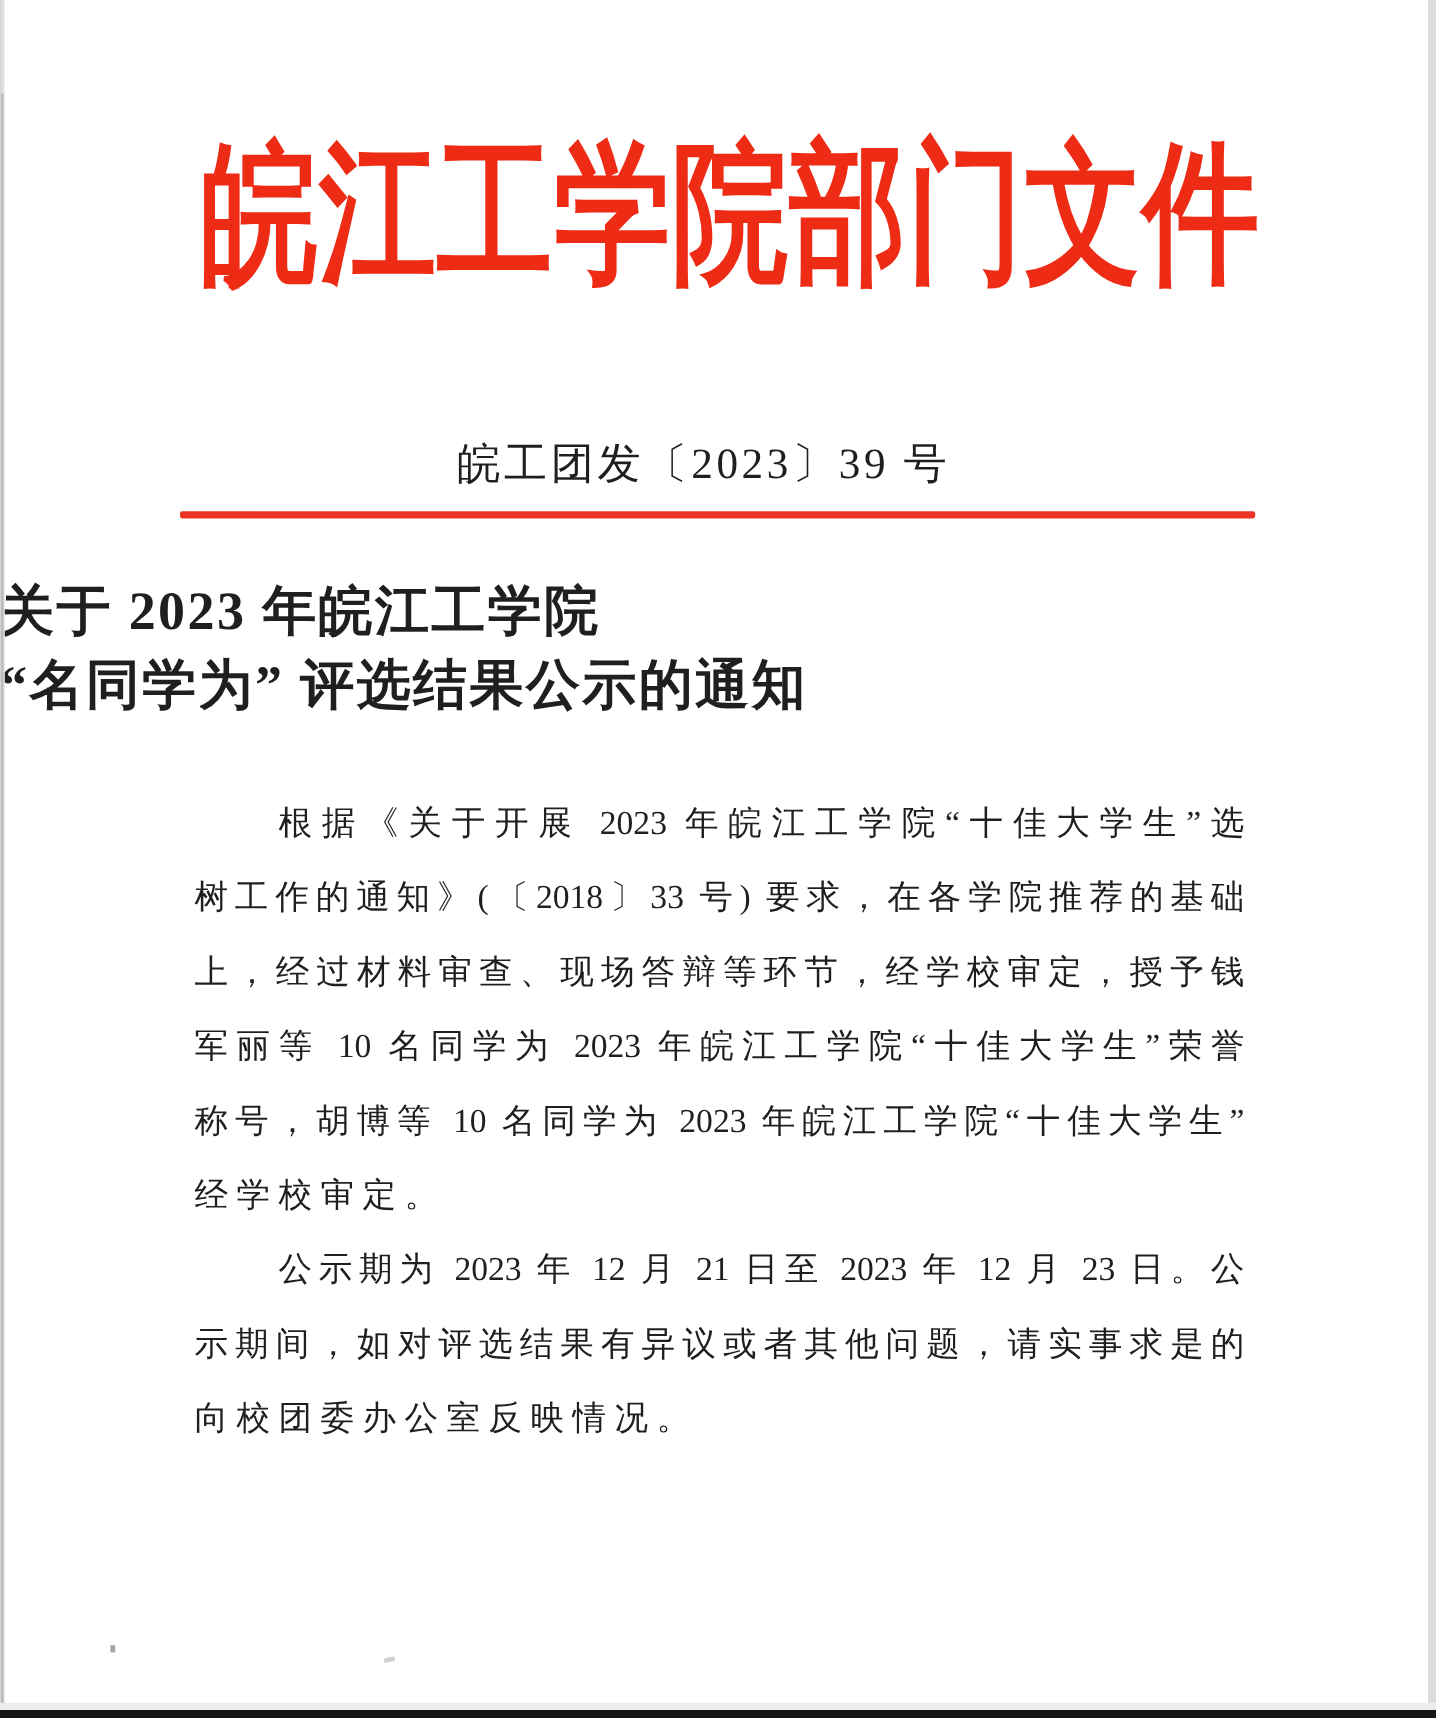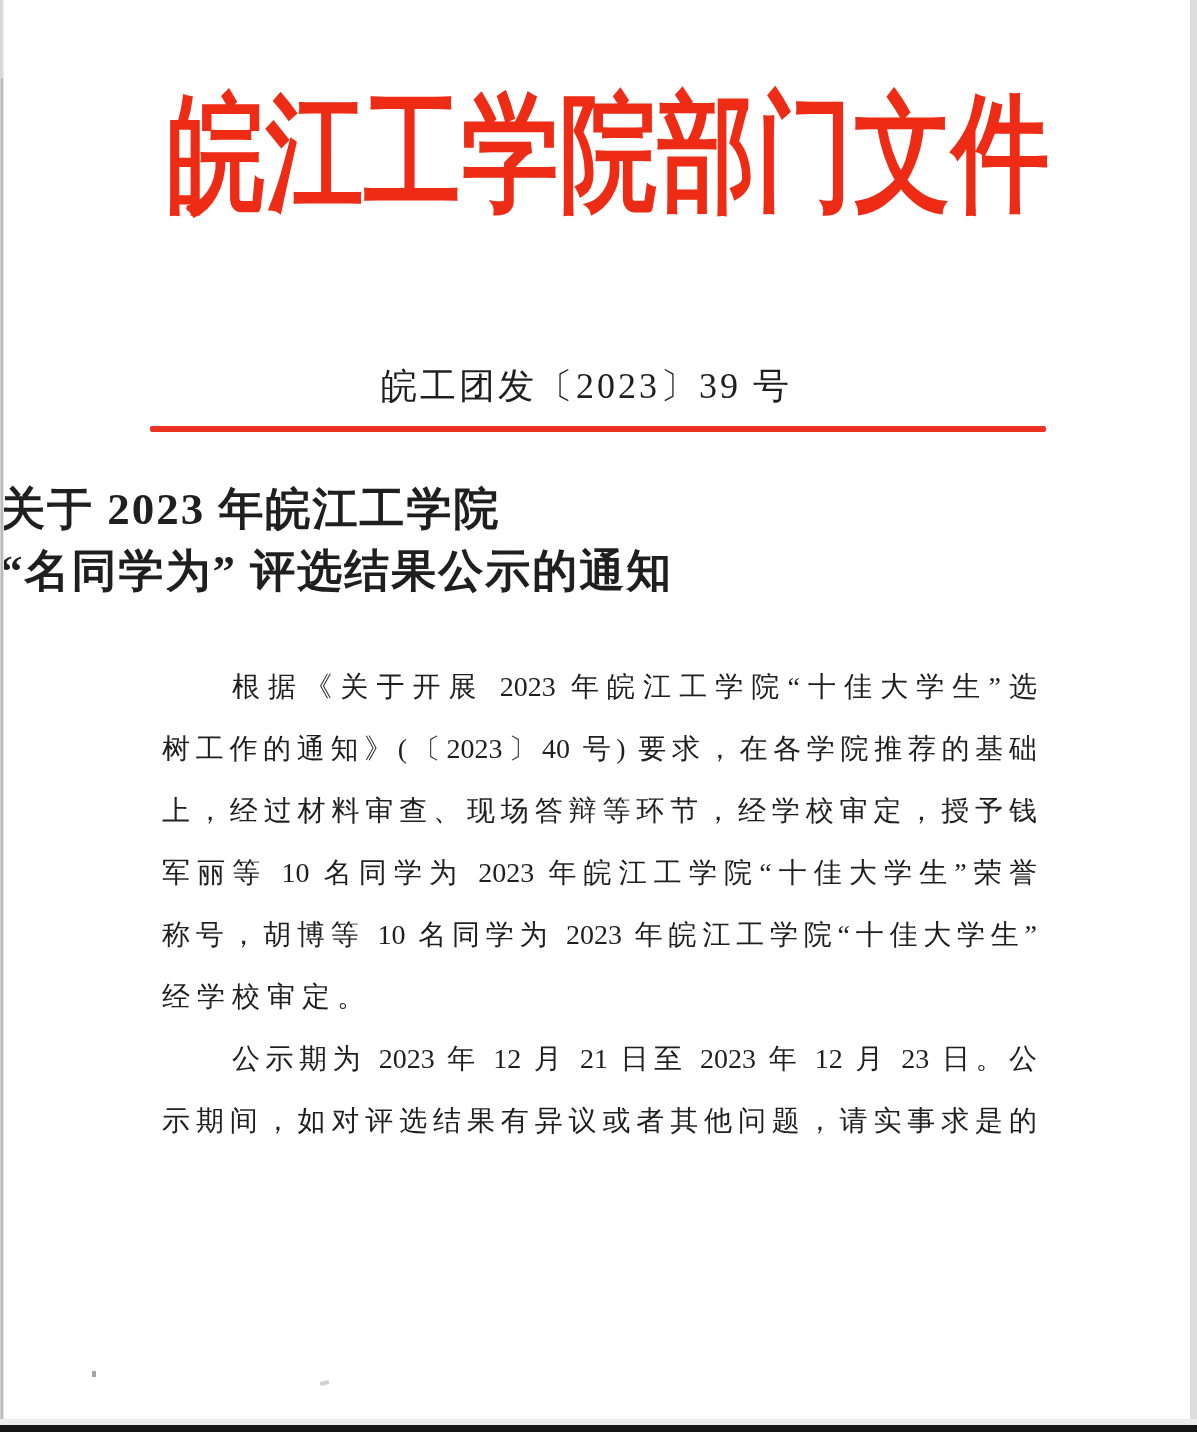--- a/index.html
+++ b/index.html
@@ -64,20 +64,21 @@
     opacity: .7;
     transform: rotate(-12deg);
   }
 
   
   .header {
     position: absolute;
     left: 0; right: 0; top: 96px;
     height: 168px;
     display: flex;
+    align-items: center;
     justify-content: center;
     margin-left: 21px;
   }
   .header-text {
     display: inline-block;
     font-size: 97px;
     font-weight: bold;
     color: var(--header-red, #ee2b15);
     letter-spacing: 1px;
     white-space: nowrap;
@@ -156,27 +157,28 @@
 
   <div class="red-rule"></div>
 
   <div class="title">
     <div>关于 2023 年皖江工学院</div>
     <div>“名同学为” 评选结果公示的通知</div>
   </div>
 
   <div class="body-text">
     <div class="ln j ind">根据《关于开展 2023 年皖江工学院“十佳大学生”选</div>
-    <div class="ln j">树工作的通知》(〔2023〕40 号) 要求，在各学院推荐的基础</div>
+    <div class="ln j">树工作的通知》(〔2018〕33 号) 要求，在各学院推荐的基础</div>
     <div class="ln j">上，经过材料审查、现场答辩等环节，经学校审定，授予钱</div>
     <div class="ln j">军丽等 10 名同学为 2023 年皖江工学院“十佳大学生”荣誉</div>
     <div class="ln j">称号，胡博等 10 名同学为 2023 年皖江工学院“十佳大学生”</div>
     <div class="ln plain">经学校审定。</div>
     <div class="ln j ind">公示期为 2023 年 12 月 21 日至 2023 年 12 月 23 日。公</div>
     <div class="ln j">示期间，如对评选结果有异议或者其他问题，请实事求是的</div>
+    <div class="ln plain">向校团委办公室反映情况。</div>
   </div>
 
   <div class="edge-left"></div>
   <div class="edge-left-dark"></div>
   <div class="edge-right"></div>
   <div class="edge-bottom-gray"></div>
   <div class="edge-bottom-black"></div>
   <div class="speck1"></div>
   <div class="speck2"></div>
 

